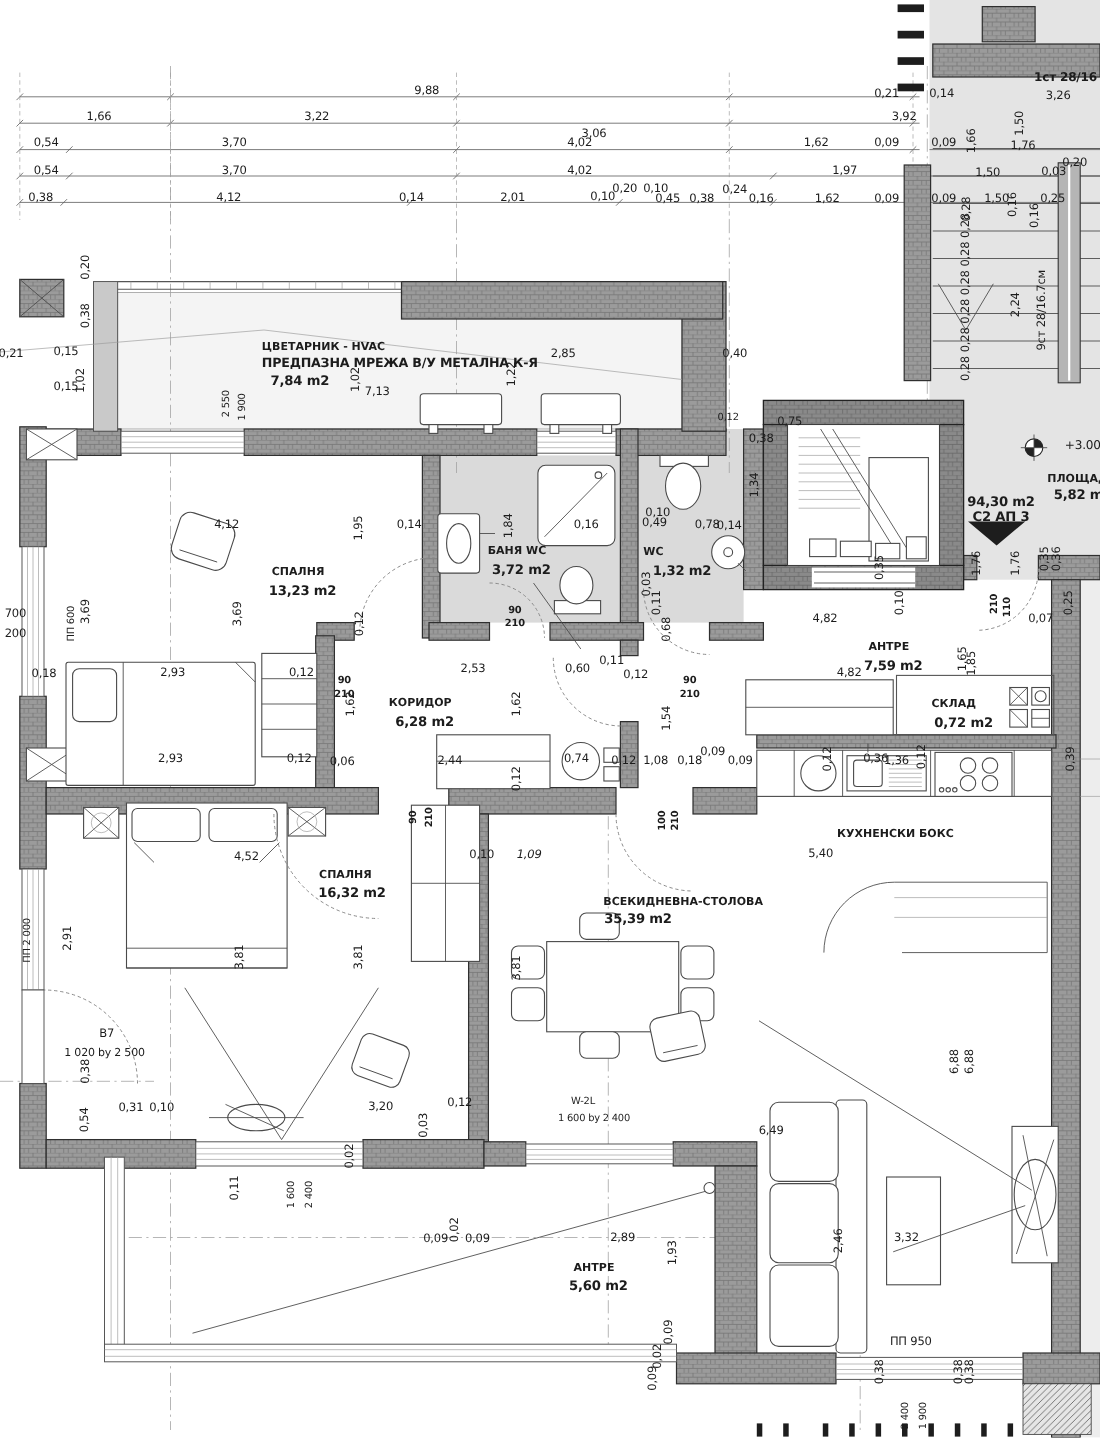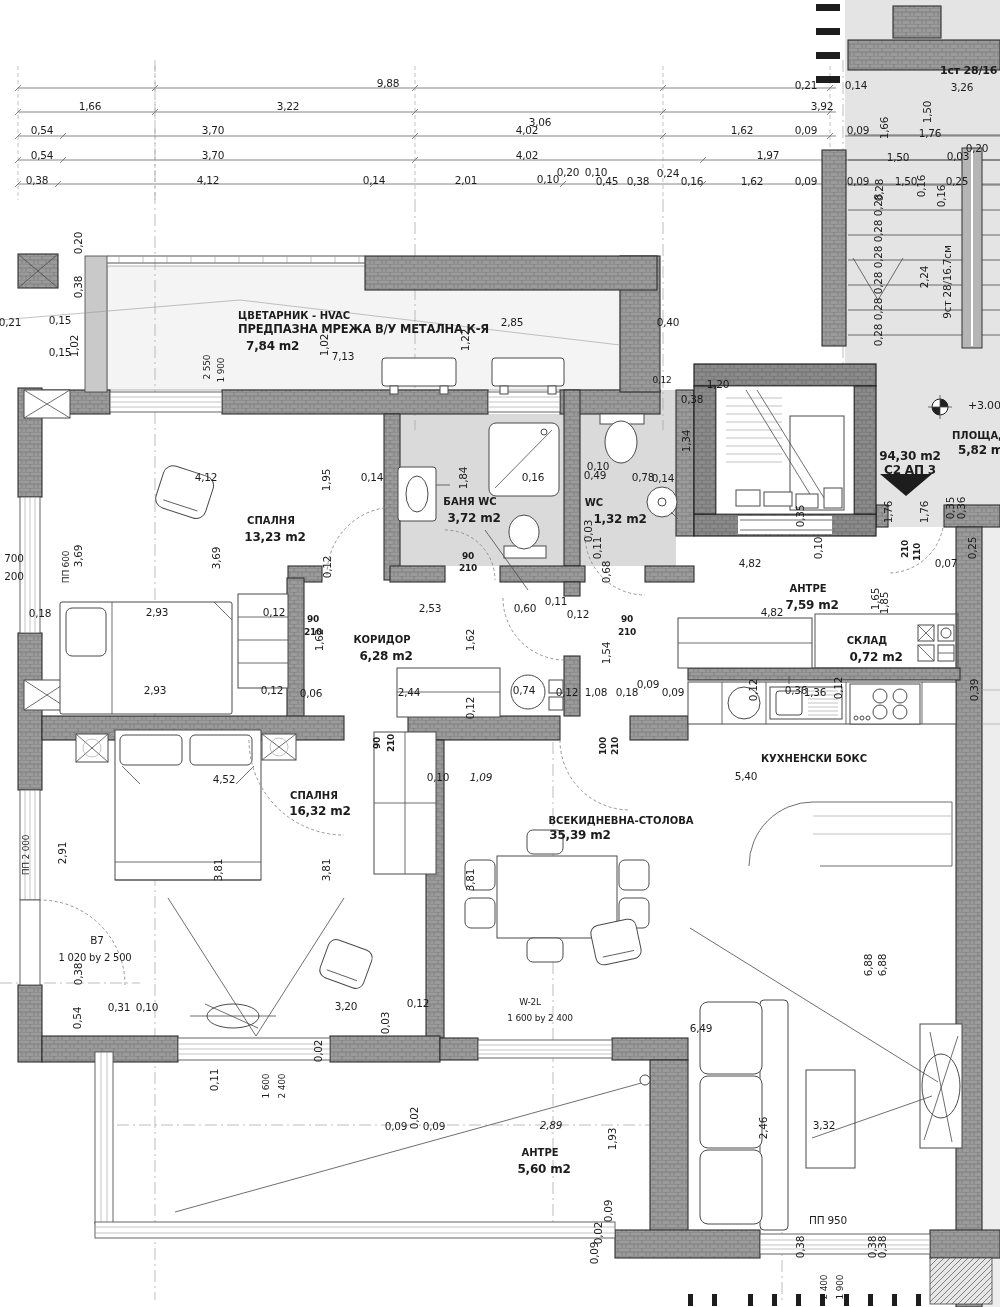--- a/index.html
+++ b/index.html
@@ -513,21 +513,21 @@
       <span class="b" style="font-size: 9px; left: 391px; top: 743px; transform: translate(-50%, -50%) rotate(-90deg);">210</span>
       <span style="left: 430px; top: 608px; transform: translate(-50%, -50%);">2,53</span>
       <span style="left: 525px; top: 608px; transform: translate(-50%, -50%);">0,60</span>
       <span style="left: 556px; top: 601px; transform: translate(-50%, -50%);">0,11</span>
       <span style="left: 578px; top: 614px; transform: translate(-50%, -50%);">0,12</span>
       <span style="left: 319px; top: 640px; transform: translate(-50%, -50%) rotate(-90deg);">1,62</span>
       <span style="left: 470px; top: 640px; transform: translate(-50%, -50%) rotate(-90deg);">1,62</span>
       <span style="left: 409px; top: 692px; transform: translate(-50%, -50%);">2,44</span>
       <span style="left: 470px; top: 708px; transform: translate(-50%, -50%) rotate(-90deg);">0,12</span>
       <span style="left: 524px; top: 690px; transform: translate(-50%, -50%);">0,74</span>
-      <span style="left: 718px; top: 384px; transform: translate(-50%, -50%);">1,20</span>
+      <span style="left: 718px; top: 384px; transform: translate(-50%, -50%);">0,75</span>
       <span style="left: 692px; top: 399px; transform: translate(-50%, -50%);">0,38</span>
       <span style="left: 800px; top: 516px; transform: translate(-50%, -50%) rotate(-90deg);">0,35</span>
       <span style="left: 818px; top: 548px; transform: translate(-50%, -50%) rotate(-90deg);">0,10</span>
       <span style="left: 750px; top: 563px; transform: translate(-50%, -50%);">4,82</span>
       <span style="left: 772px; top: 612px; transform: translate(-50%, -50%);">4,82</span>
       <span style="left: 875px; top: 599px; transform: translate(-50%, -50%) rotate(-90deg);">1,65</span>
       <span style="left: 884px; top: 603px; transform: translate(-50%, -50%) rotate(-90deg);">1,85</span>
       <span style="left: 946px; top: 563px; transform: translate(-50%, -50%);">0,07</span>
       <span style="left: 972px; top: 548px; transform: translate(-50%, -50%) rotate(-90deg);">0,25</span>
       <span style="left: 606px; top: 653px; transform: translate(-50%, -50%) rotate(-90deg);">1,54</span>
@@ -563,21 +563,21 @@
       <span style="left: 78px; top: 974px; transform: translate(-50%, -50%) rotate(-90deg);">0,38</span>
       <span style="left: 77px; top: 1018px; transform: translate(-50%, -50%) rotate(-90deg);">0,54</span>
       <span style="left: 119px; top: 1007px; transform: translate(-50%, -50%);">0,31</span>
       <span style="left: 147px; top: 1007px; transform: translate(-50%, -50%);">0,10</span>
       <span style="left: 346px; top: 1006px; transform: translate(-50%, -50%);">3,20</span>
       <span style="left: 385px; top: 1023px; transform: translate(-50%, -50%) rotate(-90deg);">0,03</span>
       <span style="left: 214px; top: 1080px; transform: translate(-50%, -50%) rotate(-90deg);">0,11</span>
       <span style="font-size: 9px; left: 266px; top: 1086px; transform: translate(-50%, -50%) rotate(-90deg);">1 600</span>
       <span style="font-size: 9px; left: 282px; top: 1086px; transform: translate(-50%, -50%) rotate(-90deg);">2 400</span>
       <span style="left: 318px; top: 1051px; transform: translate(-50%, -50%) rotate(-90deg);">0,02</span>
-      <span style="left: 551px; top: 1125px; transform: translate(-50%, -50%); font-style: italic;">2,89</span>
+      <span style="left: 566px; top: 1125px; transform: translate(-50%, -50%);">2,89</span>
       <span style="left: 396px; top: 1126px; transform: translate(-50%, -50%);">0,09</span>
       <span style="left: 414px; top: 1118px; transform: translate(-50%, -50%) rotate(-90deg);">0,02</span>
       <span style="left: 434px; top: 1126px; transform: translate(-50%, -50%);">0,09</span>
       <span style="left: 612px; top: 1139px; transform: translate(-50%, -50%) rotate(-90deg);">1,93</span>
       <span style="left: 608px; top: 1211px; transform: translate(-50%, -50%) rotate(-90deg);">0,09</span>
       <span style="left: 598px; top: 1233px; transform: translate(-50%, -50%) rotate(-90deg);">0,02</span>
       <span style="left: 594px; top: 1253px; transform: translate(-50%, -50%) rotate(-90deg);">0,09</span>
       <span style="left: 828px; top: 1220px; transform: translate(-50%, -50%);">ПП 950</span>
       <span style="left: 800px; top: 1247px; transform: translate(-50%, -50%) rotate(-90deg);">0,38</span>
       <span style="left: 872px; top: 1247px; transform: translate(-50%, -50%) rotate(-90deg);">0,38</span>

